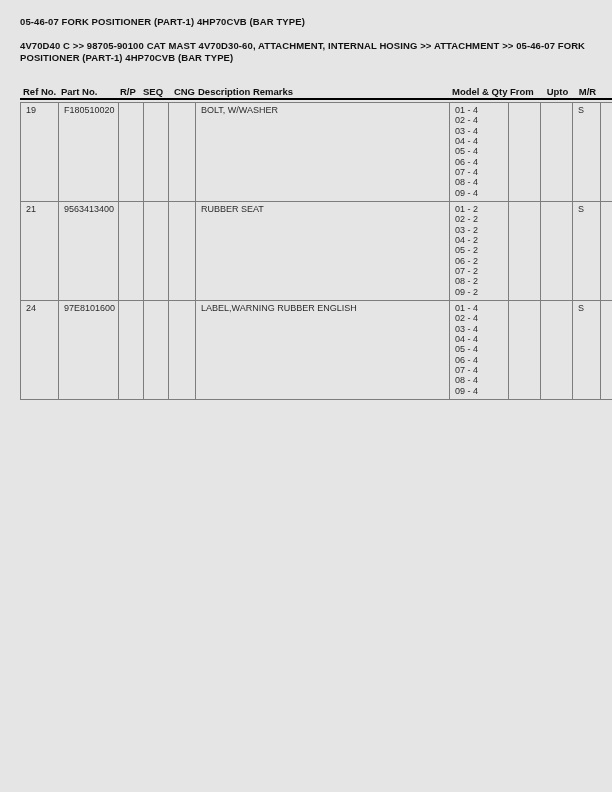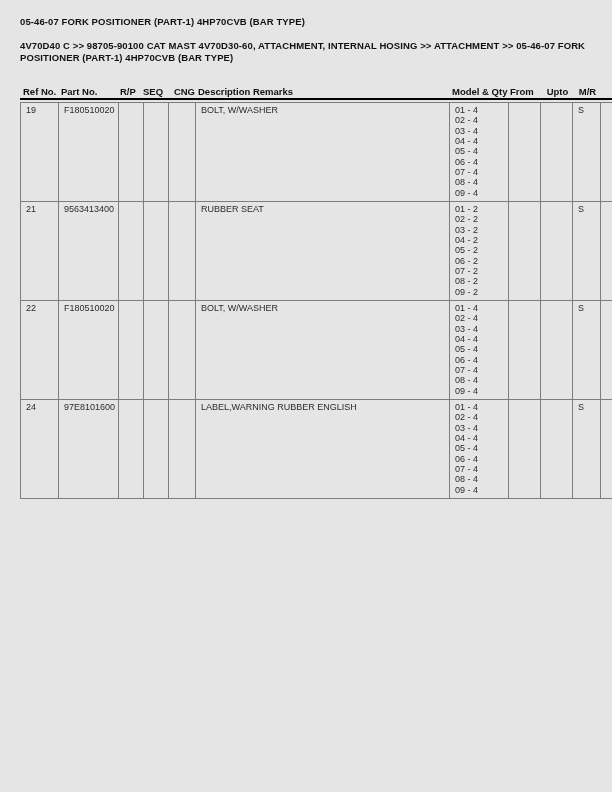--- a/index.html
+++ b/index.html
@@ -151,41 +151,20 @@
 06 - 2
 07 - 2
 08 - 2
 09 - 2</td>
         <td class="from"></td>
         <td class="upto"></td>
         <td class="mr">S</td>
         <td class="edge"></td>
       </tr>
       <tr>
-        <td class="ref">22</td>
-        <td class="part">F180510020</td>
-        <td class="rp"></td>
-        <td class="seq"></td>
-        <td class="cng"></td>
-        <td class="desc">BOLT, W/WASHER</td>
-        <td class="qty">01 - 4
-02 - 4
-03 - 4
-04 - 4
-05 - 4
-06 - 4
-07 - 4
-08 - 4
-09 - 4</td>
-        <td class="from"></td>
-        <td class="upto"></td>
-        <td class="mr">S</td>
-        <td class="edge"></td>
-      </tr>
-      <tr>
         <td class="ref">24</td>
         <td class="part">97E8101600</td>
         <td class="rp"></td>
         <td class="seq"></td>
         <td class="cng"></td>
         <td class="desc">LABEL,WARNING RUBBER ENGLISH</td>
         <td class="qty">01 - 4
 02 - 4
 03 - 4
 04 - 4

